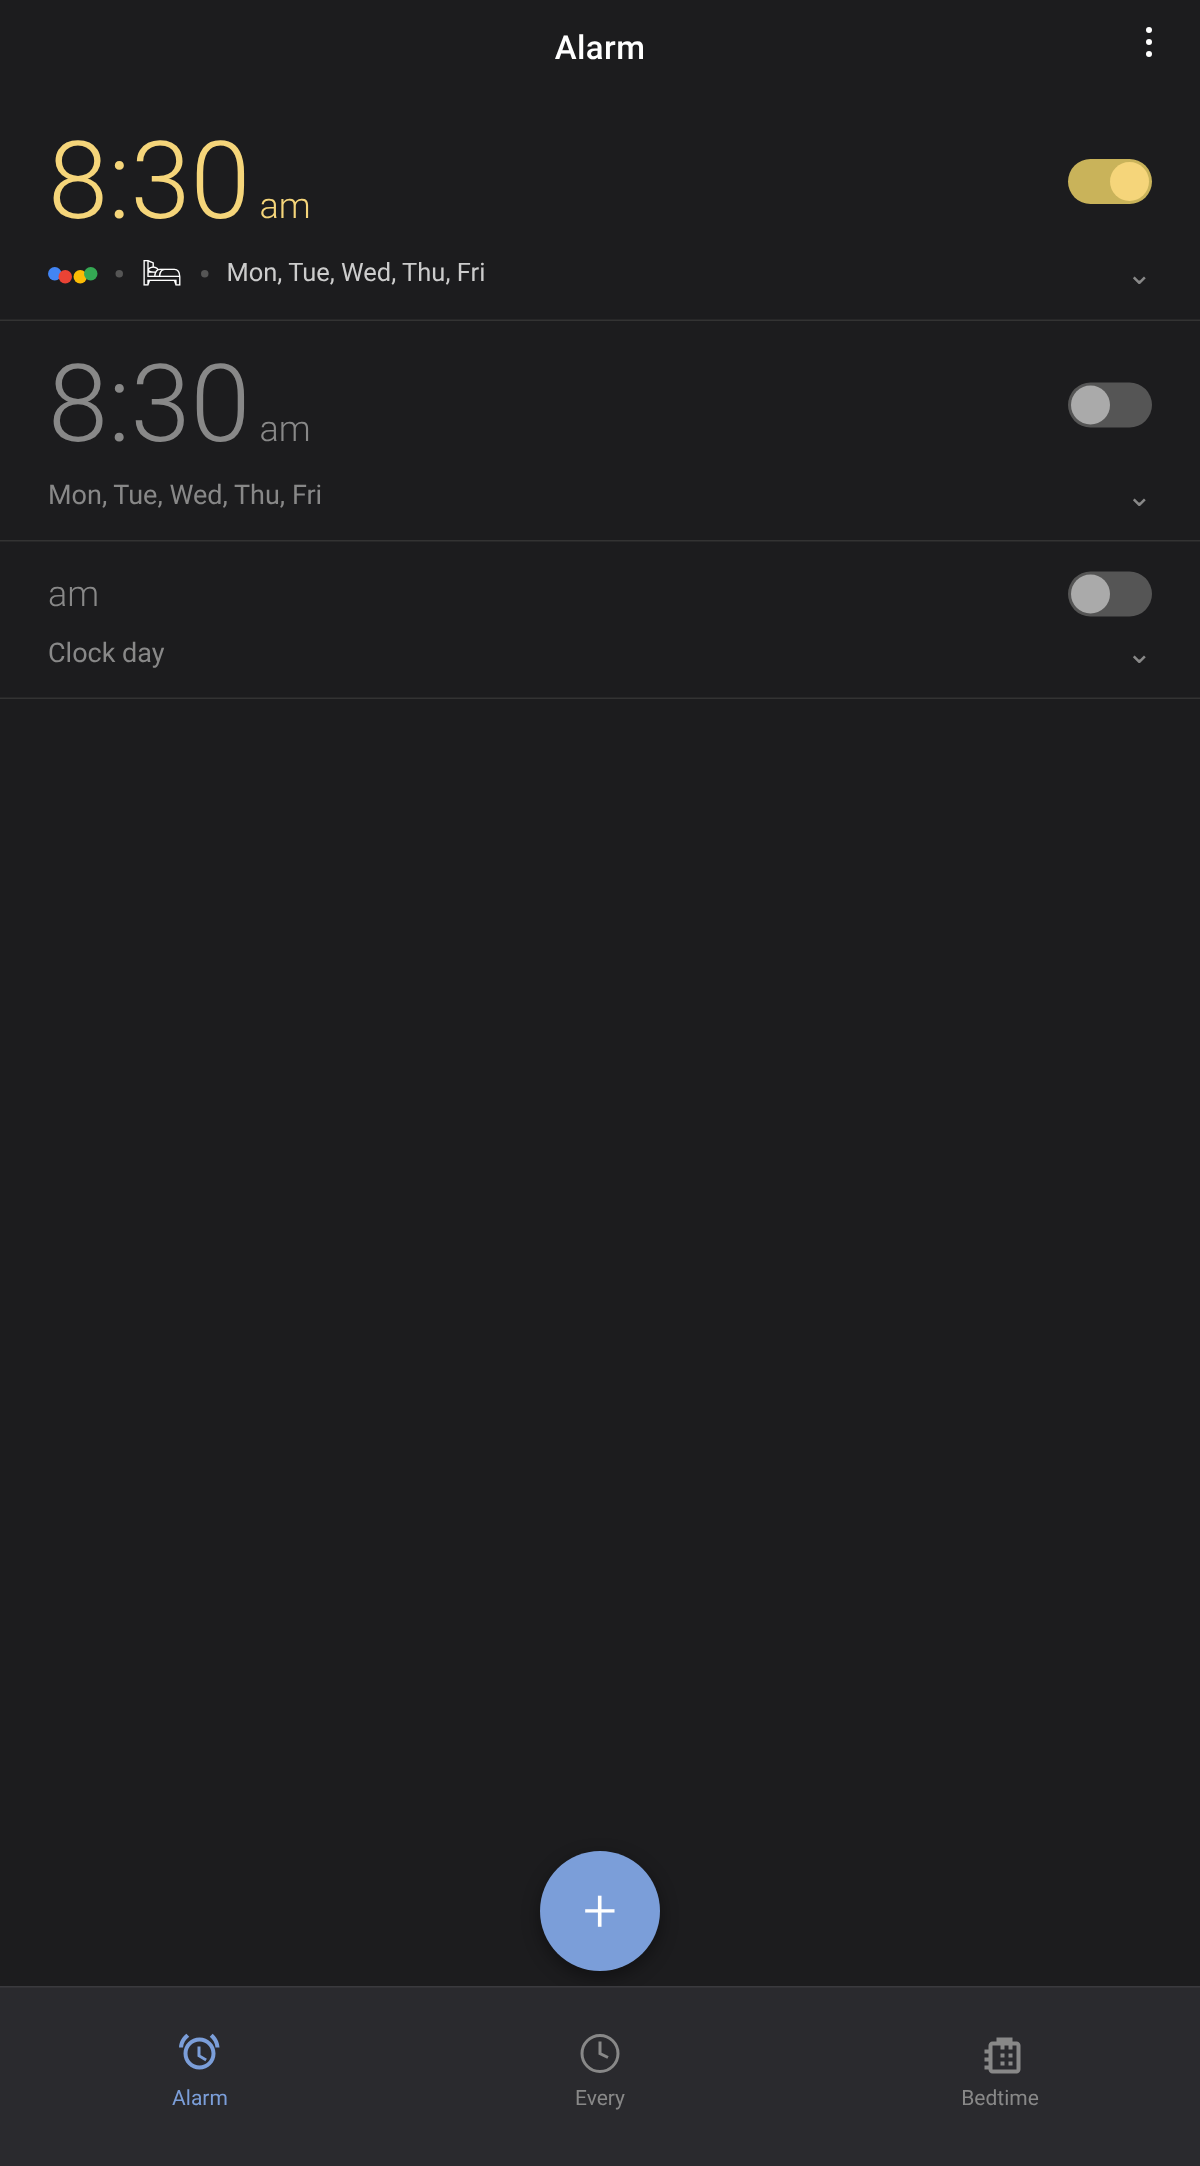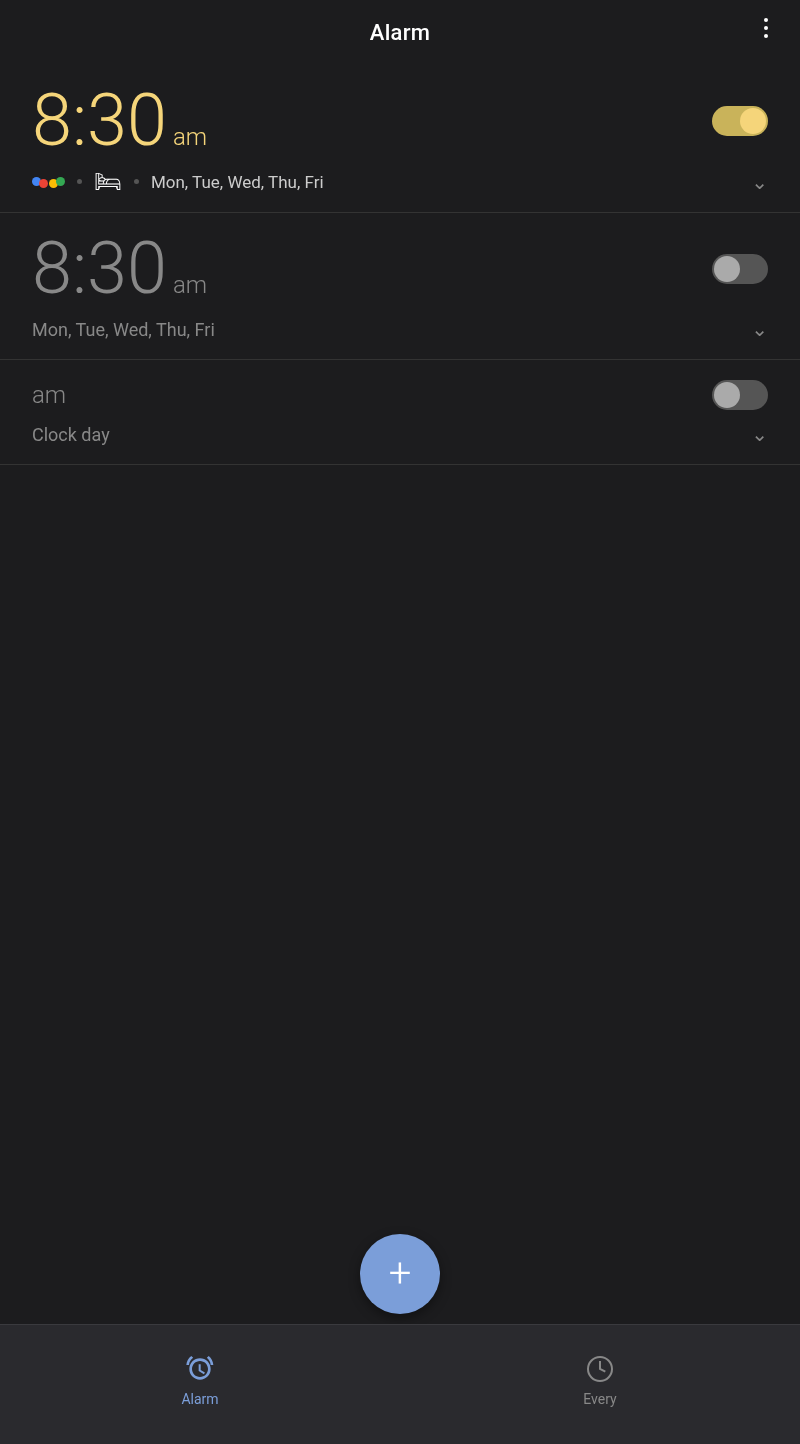--- a/index.html
+++ b/index.html
@@ -351,14 +351,20 @@
   <div class="nav-item nav-item--inactive">
     <svg class="nav-svg" viewBox="0 0 24 24" fill="none" stroke="#888" stroke-width="1.5">
       <circle cx="12" cy="12" r="9"></circle>
       <polyline points="12 6 12 12 16 14"></polyline>
     </svg>
     <span class="nav-label">Every</span>
   </div>
 
 
 
+  <div class="nav-item nav-item--inactive">
+    <svg class="nav-svg" viewBox="0 0 24 24" fill="#888">
+      <path d="M4 14h2v2H4zm0-4h2v2H4zm0 8h2v2H4zM20 6h-2V4h-8v2H8C6.9 6 6 6.9 6 8v12c0 1.1.9 2 2 2h12c1.1 0 2-.9 2-2V8c0-1.1-.9-2-2-2zm0 14H8V8h12v12zm-8-2h2v-2h-2zm0-4h2v-2h-2zm0-4h2V8h-2zm4 8h2v-2h-2zm0-4h2v-2h-2zm0-4h2V8h-2z"></path>
+    </svg>
+    <span class="nav-label">Bedtime</span>
+  </div>
 
 </div>
 
 </body></html>

